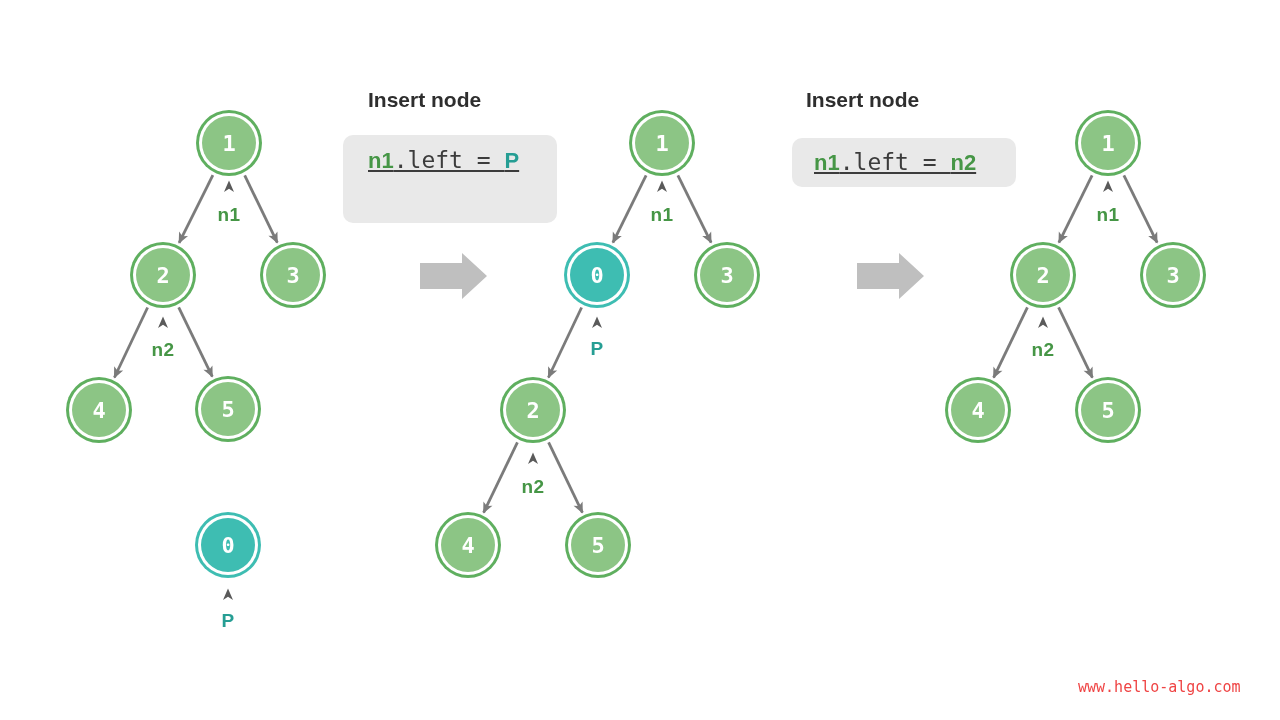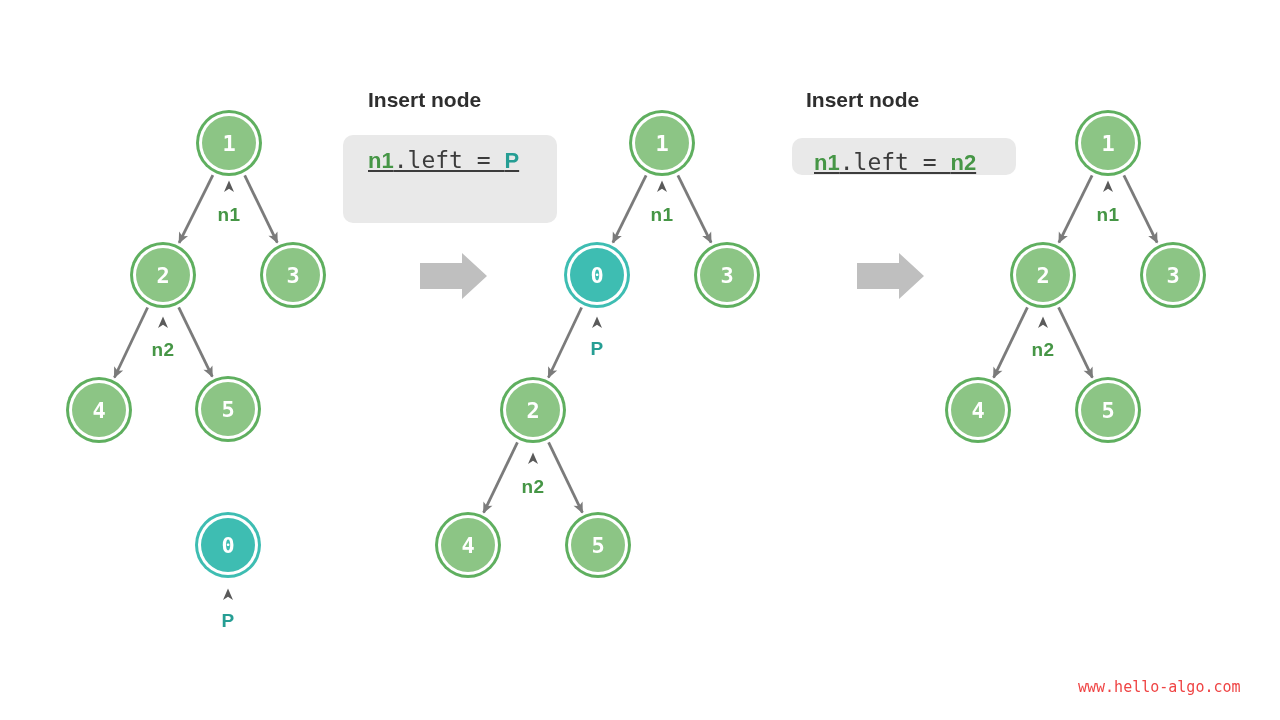--- a/index.html
+++ b/index.html
@@ -81,21 +81,21 @@
     <polygon fill="#bfbfbf" points="857,263 899,263 899,253 924,276 899,299 899,289 857,289"></polygon>
   </svg>
 
   <div class="section-title" style="left:368px; top:88px;">Insert node</div>
   <div class="section-title" style="left:806px; top:88px;">Insert node</div>
 
   <div class="code-box" style="left:343px; top:135px; width:214px; height:88px; padding:7px 0 0 25px;">
     <div class="code-line"><span class="tok-green">n1</span><span class="tok-plain">.left = </span><span class="tok-teal">P</span></div>
   </div>
 
-  <div class="code-box" style="left:792px; top:138px; width:224px; height:37px; padding:6px 0 0 22px;">
+  <div class="code-box" style="left:792px; top:138px; width:224px; height:49px; padding:6px 0 0 22px;">
     <div class="code-line"><span class="tok-green">n1</span><span class="tok-plain">.left = </span><span class="tok-green">n2</span></div>
   </div>
 
   <div class="node green" style="left:202px; top:116px;">1</div>
   <div class="node green" style="left:136px; top:248px;">2</div>
   <div class="node green" style="left:266px; top:248px;">3</div>
   <div class="node green" style="left:72px;  top:383px;">4</div>
   <div class="node green" style="left:201px; top:382px;">5</div>
   <div class="node teal" style="left:201px; top:518px;">0</div>
   <div class="pointer-label green" style="left:229px; top:215px;">n1</div>

